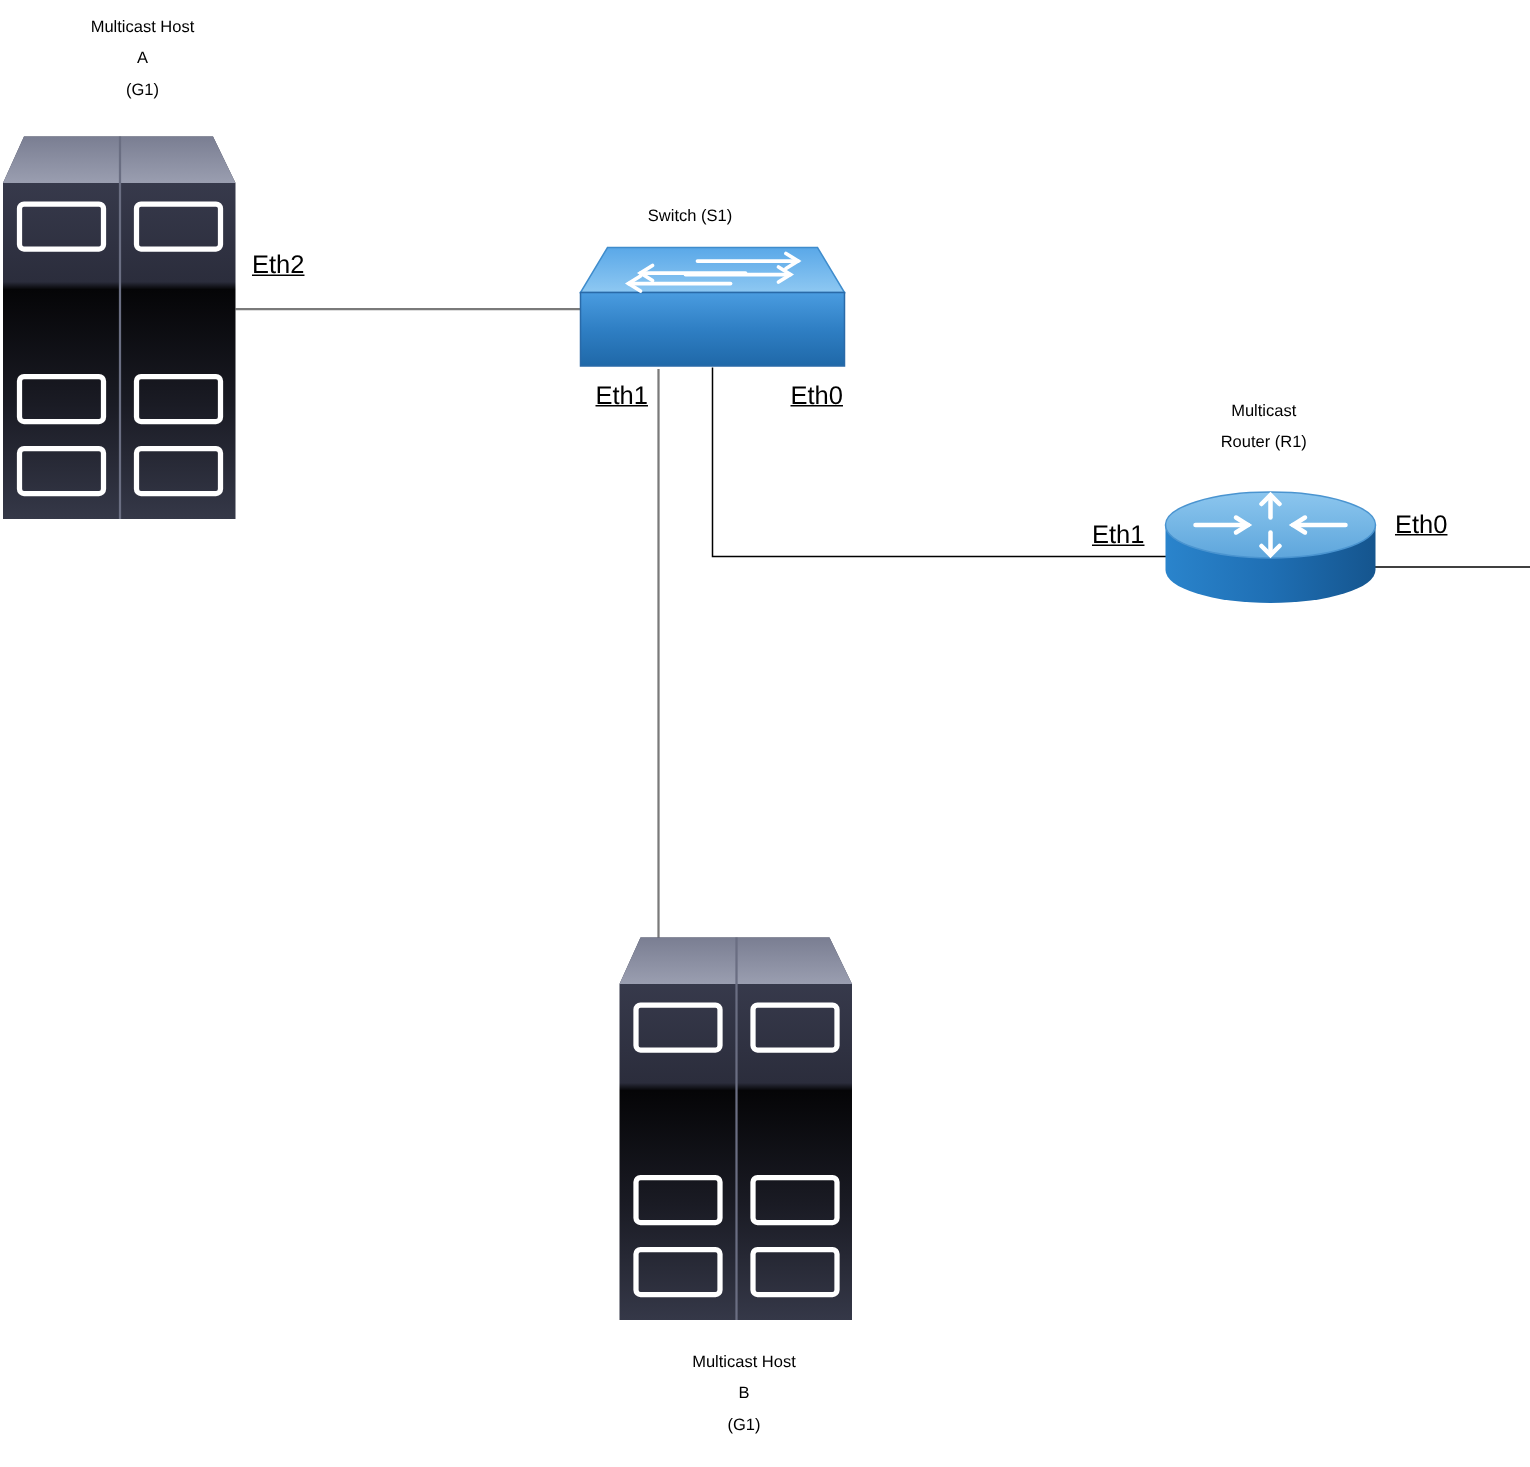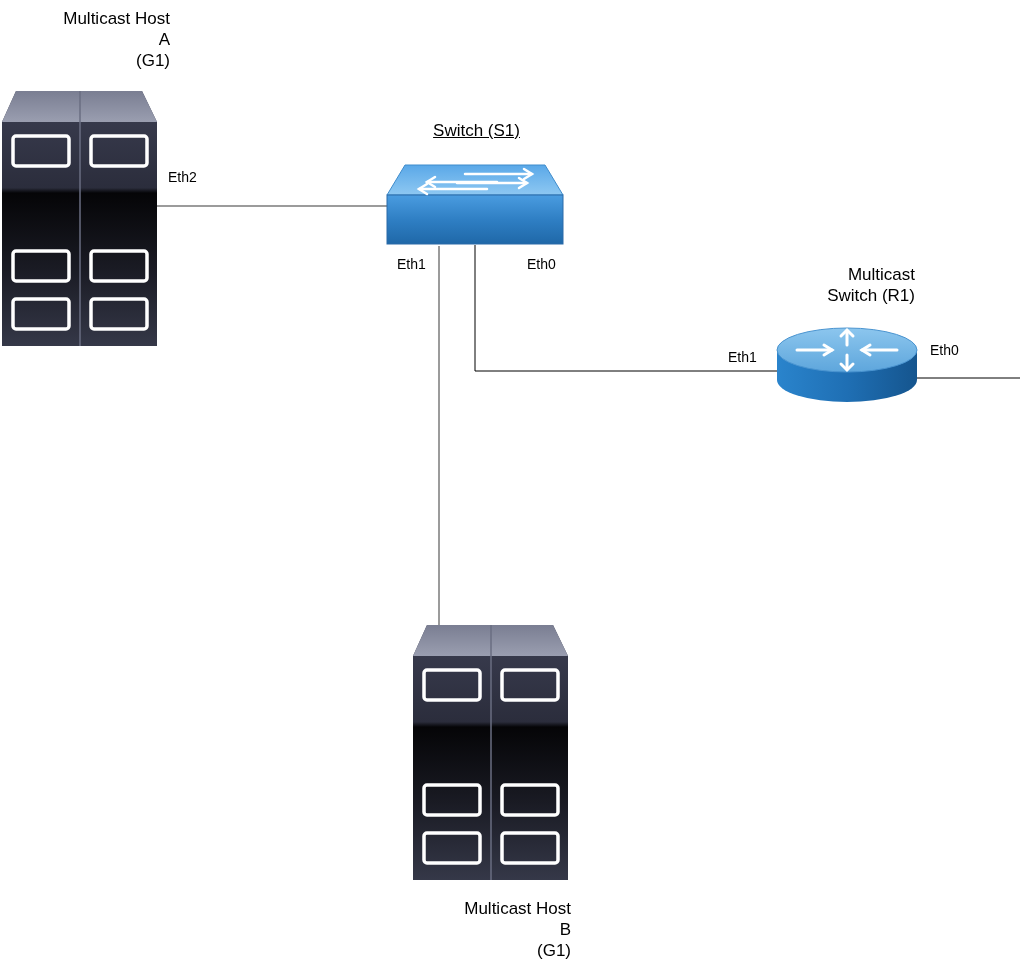--- a/index.html
+++ b/index.html
@@ -1,21 +1,21 @@
 <!DOCTYPE html>
 <html><head>
 <meta charset="utf-8">
 <style>
   html, body { margin: 0; padding: 0; background: #ffffff; }
   body { width: 1020px; height: 978px; position: relative; overflow: hidden;
          font-family: "Liberation Sans", "DejaVu Sans", sans-serif; color: #000; }
   svg#diagram { position: absolute; left: 0; top: 0; }
-  .lbl { position: absolute; font-size: 17px; line-height: 21px; text-align: right; white-space: nowrap; }
+  .lbl { position: absolute; font-size: 11px; line-height: 21px; text-align: center; white-space: nowrap; }
   .lbl div { display: block; }
-  .port { position: absolute; font-size: 14px; line-height: 20px; white-space: nowrap; }
+  .port { position: absolute; font-size: 17px; line-height: 20px; white-space: nowrap; text-decoration: underline; }
 </style>
 </head>
 <body>
 
 <svg id="diagram" width="1020" height="978" viewBox="0 0 1020 978">
   <defs>
     <linearGradient id="srvBody" x1="0" y1="0" x2="0" y2="1">
       <stop offset="0" stop-color="#3c3f52"></stop>
       <stop offset="0.38" stop-color="#2b2d3c"></stop>
       <stop offset="0.40" stop-color="#050507"></stop>
@@ -109,27 +109,27 @@
     </g>
   </g>
 </svg>
 
 <div class="lbl" style="left:20px; top:8px; width:150px;">
   <div>Multicast Host</div>
   <div>A</div>
   <div>(G1)</div>
 </div>
 
-<div class="lbl" style="left:400px; top:120px; width:120px;text-decoration:underline;">
+<div class="lbl" style="left:400px; top:134px; width:120px;">
   <div>Switch (S1)</div>
 </div>
 
 <div class="lbl" style="left:770px; top:264px; width:145px;">
   <div>Multicast</div>
-  <div>Switch (R1)</div>
+  <div>Router (R1)</div>
 </div>
 
 <div class="lbl" style="left:421px; top:898px; width:150px;">
   <div>Multicast Host</div>
   <div>B</div>
   <div>(G1)</div>
 </div>
 
 <div class="port" style="left:168px; top:167px;">Eth2</div>
 <div class="port" style="left:397px; top:254px;">Eth1</div>

